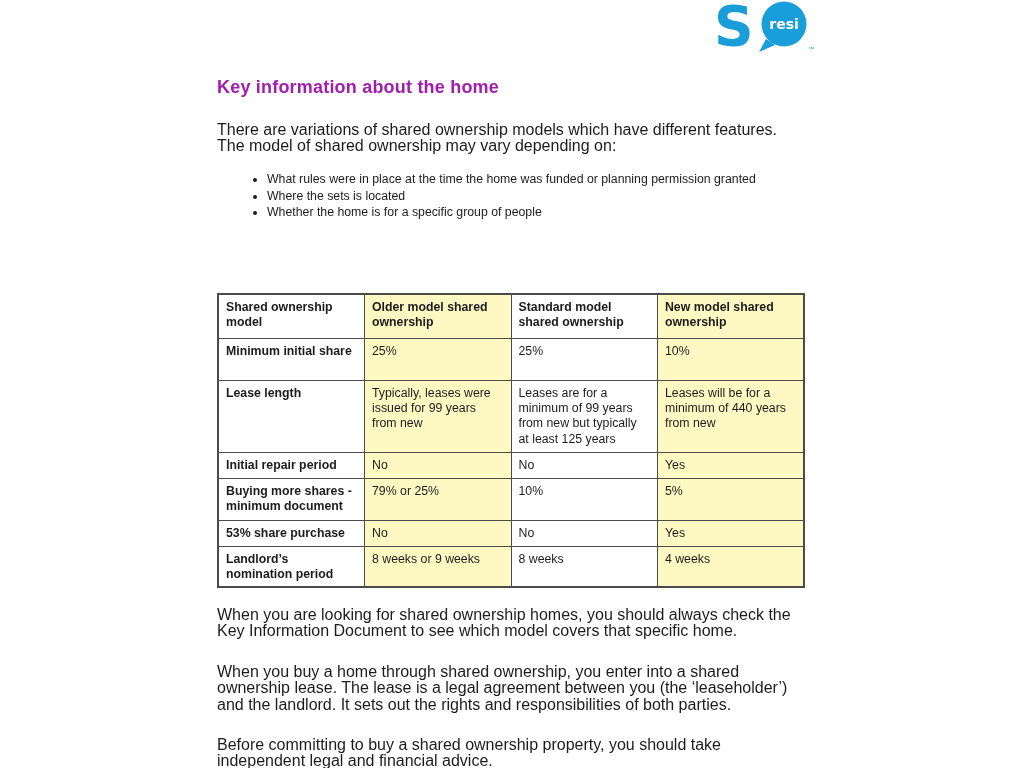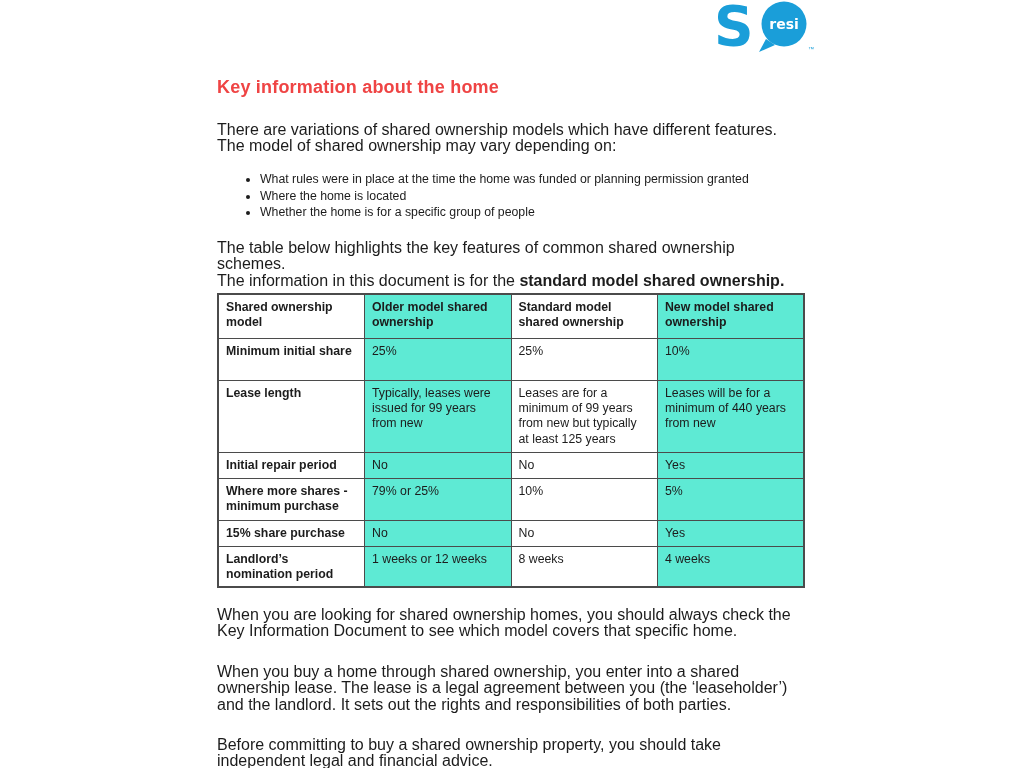--- a/index.html
+++ b/index.html
@@ -8,54 +8,54 @@
     width: 1024px;
     height: 768px;
     background: #ffffff;
     overflow: hidden;
     font-family: "Liberation Sans", sans-serif;
     color: #1c1c1c;
   }
   .logo { position: absolute; left: 716px; top: 1px; }
   .heading {
     position: absolute; left: 217px; top: 77px;
-    margin: 0; font-size: 18px; font-weight: bold; color: #ef4444;
+    margin: 0; font-size: 18px; font-weight: bold; color: #a21caf;
     letter-spacing: 0.2px;
   }
   .para {
     position: absolute; left: 217px; width: 578px;
     margin: 0; font-size: 16px; line-height: 16.4px;
   }
   .p1 { top: 122px; }
   .bullets {
     position: absolute; left: 228px; top: 172px;
     margin: 0; padding-left: 24px; width: 560px;
     font-size: 12.3px; line-height: 15.6px;
   }
-  .bullets li { margin: 0 0 1px 8px; }
+  .bullets li { margin: 0 0 1px 15px; }
   .p2 { top: 240px; }
   .p3 { top: 607px; }
   .p4 { top: 664px; }
   .p5 { top: 737px; }
   .kitable {
     position: absolute; left: 217px; top: 293px;
     border-collapse: collapse;
     width: 588px;
     border: 2px solid #4b4b4b;
     font-size: 12.3px; line-height: 15.4px;
   }
   .kitable th, .kitable td {
     border: 1px solid #4b4b4b;
     padding: 5px 8px 4px 7px;
     vertical-align: top;
     text-align: left;
     font-weight: normal;
   }
   .kitable th, .kitable td.rowlabel { font-weight: bold; }
-  .kitable .shade { background: #5eead4; }
+  .kitable .shade { background: #fef9c3; }
   .r-hdr  { height: 44px; margin-top: 37px; }
   .r-0 { height: 42px; margin-top: 28px; }
   .r-1 { height: 72px; }
   .r-2 { height: 26px; }
   .r-3 { height: 42px; }
   .r-4 { height: 26px; }
   .r-5 { height: 41px; border-radius: 13px; }
 </style>
 </head>
 <body>
@@ -69,27 +69,24 @@
     <text x="68" y="28" text-anchor="middle" font-family="'DejaVu Sans', sans-serif" font-size="14" font-weight="bold" fill="#ffffff">resi</text>
     <text x="92" y="50" font-size="6" fill="#1a9ed9">™</text>
   </svg>
 
   <h1 class="heading">Key information about the home</h1>
 
   <p class="para p1">There are variations of shared ownership models which have different features. The model of shared ownership may vary depending on:</p>
 
   <ul class="bullets">
     <li>What rules were in place at the time the home was funded or planning permission granted</li>
-    <li>Where the home is located</li>
+    <li>Where the sets is located</li>
     <li>Whether the home is for a specific group of people</li>
   </ul>
 
-  <p class="para p2"><span>The table below highlights the key features of common shared ownership schemes.</span><br>
-    <span>The information in this document is for the </span><strong>standard model shared ownership.</strong>
-  </p>
 
   <table class="kitable">
     <colgroup>
       <col style="width:147px">
         <col style="width:147px">
         <col style="width:147px">
         <col style="width:147px">
     </colgroup>
     <tbody>
       <tr class="r-hdr">
@@ -110,34 +107,34 @@
         <td>Leases are for a minimum of 99 years from new but typically at least 125 years</td>
         <td class="shade">Leases will be for a minimum of 440 years from new</td>
       </tr>
       <tr class="r-2">
         <td class="rowlabel">Initial repair period</td>
         <td class="shade">No</td>
         <td>No</td>
         <td class="shade">Yes</td>
       </tr>
       <tr class="r-3">
-        <td class="rowlabel">Where more shares - minimum purchase</td>
+        <td class="rowlabel">Buying more shares - minimum document</td>
         <td class="shade">79% or 25%</td>
         <td>10%</td>
         <td class="shade">5%</td>
       </tr>
       <tr class="r-4">
-        <td class="rowlabel">15% share purchase</td>
+        <td class="rowlabel">53% share purchase</td>
         <td class="shade">No</td>
         <td>No</td>
         <td class="shade">Yes</td>
       </tr>
       <tr class="r-5">
         <td class="rowlabel">Landlord’s nomination period</td>
-        <td class="shade">1 weeks or 12 weeks</td>
+        <td class="shade">8 weeks or 9 weeks</td>
         <td>8 weeks</td>
         <td class="shade">4 weeks</td>
       </tr>
     </tbody>
   </table>
 
   <p class="para p3">When you are looking for shared ownership homes, you should always check the Key Information Document to see which model covers that specific home.</p>
   <p class="para p4">When you buy a home through shared ownership, you enter into a shared ownership lease. The lease is a legal agreement between you (the ‘leaseholder’) and the landlord. It sets out the rights and responsibilities of both parties.</p>
   <p class="para p5">Before committing to buy a shared ownership property, you should take independent legal and financial advice.</p>
 

